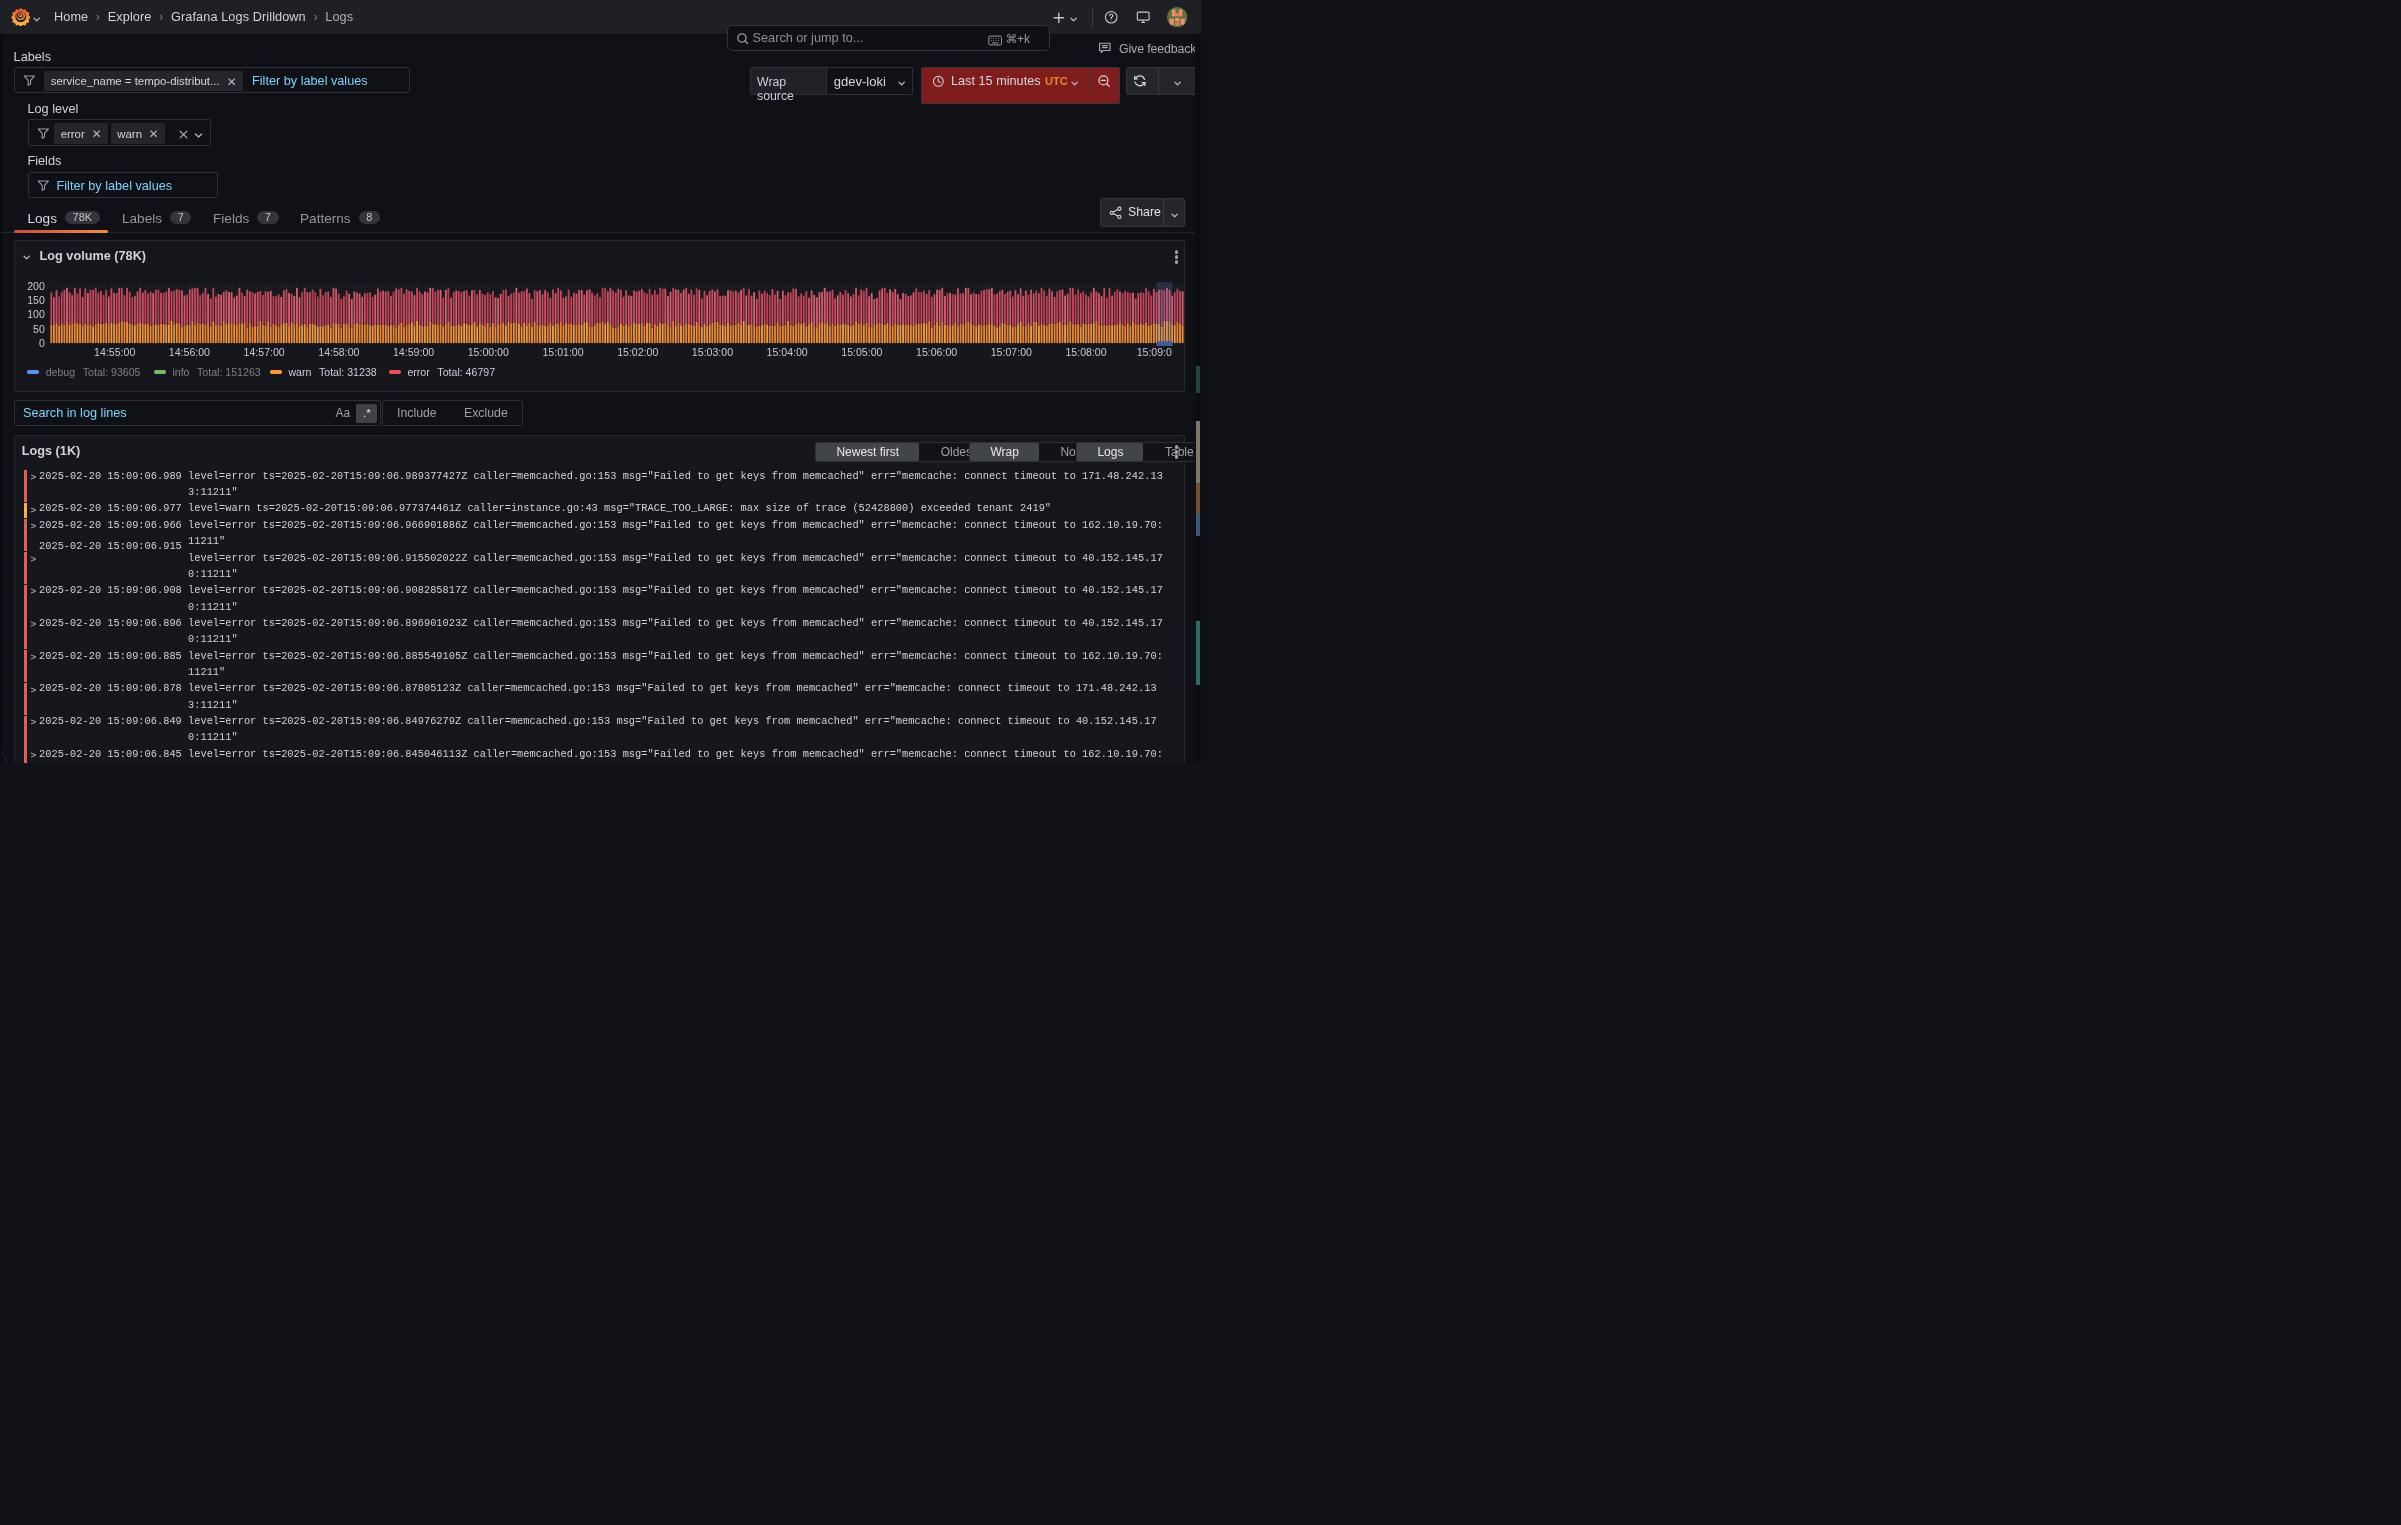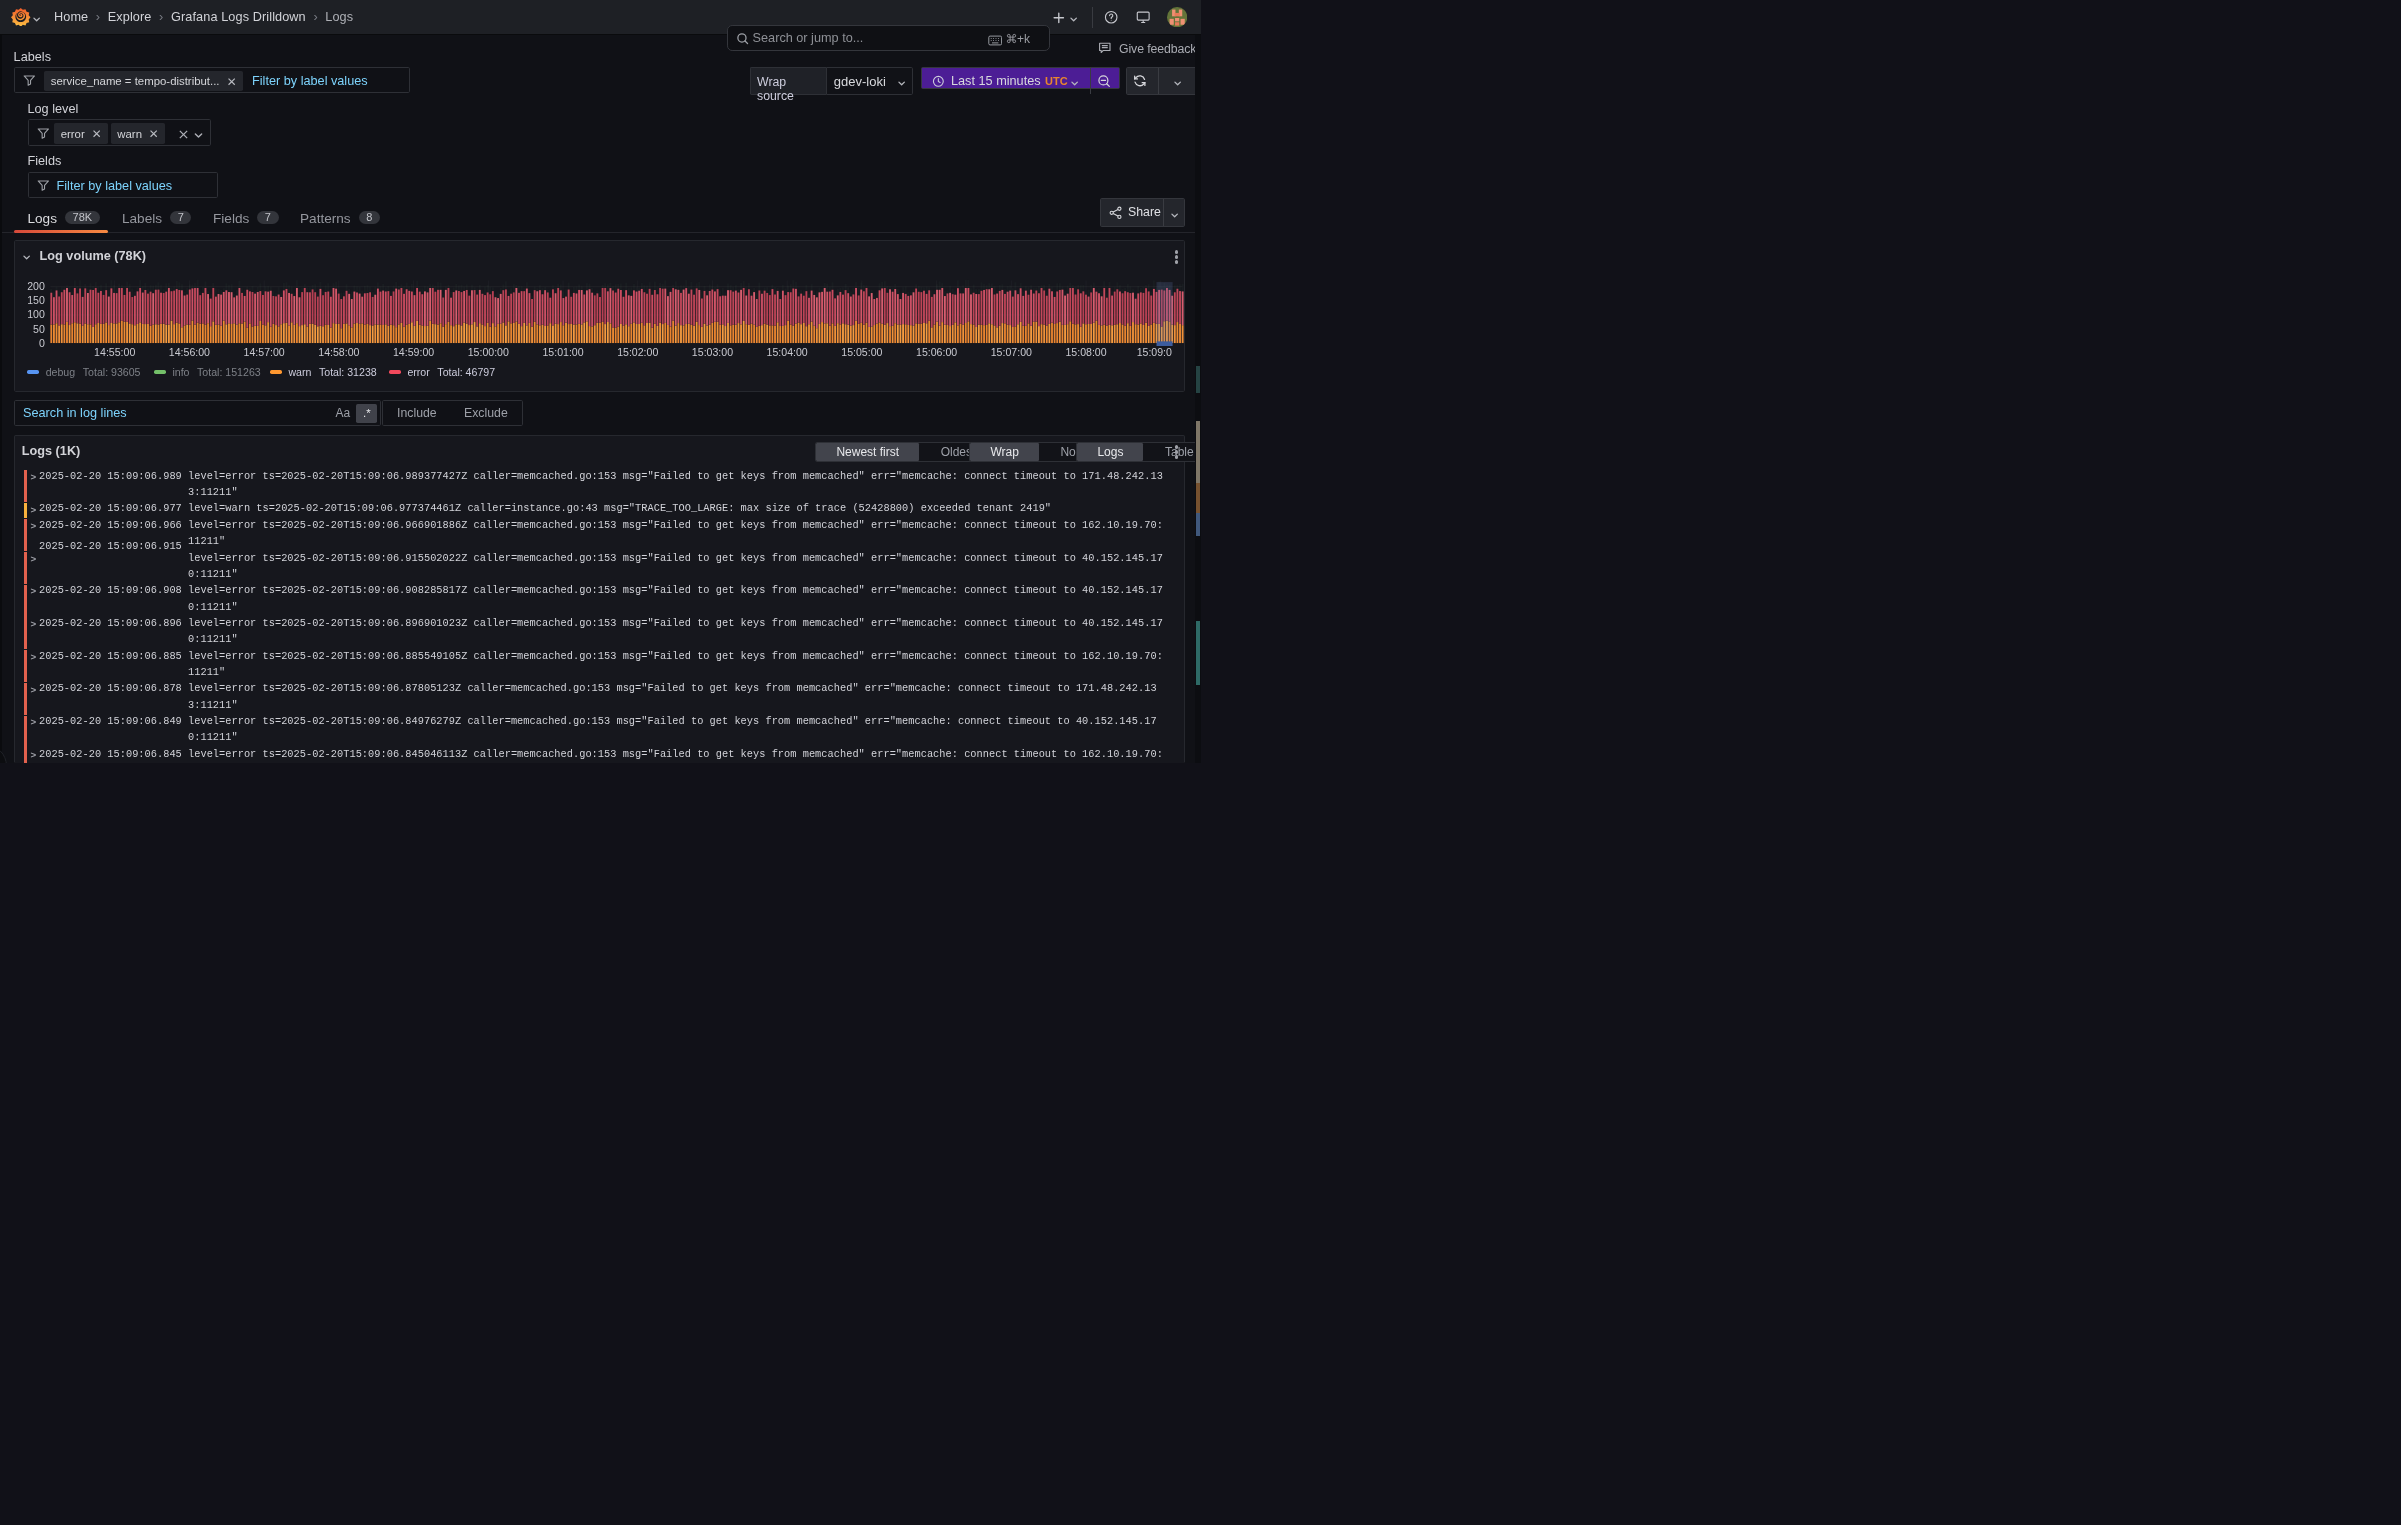--- a/index.html
+++ b/index.html
@@ -170,21 +170,21 @@
 <div class="abs" style="left:750px;top:67px;width:76px;height:27.5px;background:#1f2127;border:0.8px solid #2e3036;border-radius:1.7px 0 0 1.7px;border-right:none">
   <div class="abs" style="left:6px;top:6.8px;font-size:12.3px;color:#ccccdc;font-weight:500">Wrap source</div>
 </div>
 <div class="abs" style="left:826px;top:67px;width:87px;height:27.5px;background:#111217;border:0.8px solid #2e3036;border-radius:0 1.7px 1.7px 0">
   <div class="abs" style="left:6.8px;top:5.5px;font-size:13px;color:#d8d9dd">gdev-loki</div>
   <div class="abs" style="left:70px;top:8.5px"><svg width="9.3" height="9.3" viewBox="0 0 12 12" fill="none" stroke="#b5b7bd" stroke-width="1.7" stroke-linecap="round" stroke-linejoin="round">
         <path d="M2.5 4l3.5 3.5L9.5 4"></path>
       </svg></div>
 </div>
 
-<div class="abs" style="left:921px;top:67px;width:199px;height:22px;background:#4c1d95;border:0.8px solid #35373d;border-radius:1.7px">
+<div class="abs" style="left:921px;top:67px;width:199px;height:37px;background:#7f1d1d;border:0.8px solid #35373d;border-radius:1.7px">
   <div class="abs" style="left:10.2px;top:6.8px"><svg width="12.7" height="12.7" viewBox="0 0 16 16" fill="none" stroke="#ccccdc" stroke-width="1.4">
         <circle cx="8" cy="8" r="6.2"></circle>
         <path d="M8 4.6V8l2.2 1.4" stroke-linecap="round"></path>
       </svg></div>
   <div class="abs" style="left:29px;top:6px;font-size:12.7px;font-weight:500;color:#d8d9dd">Last 15 minutes</div>
   <div class="abs" style="left:123px;top:7.2px;font-size:11px;font-weight:700;color:#e8862e">UTC</div>
   <div class="abs" style="left:148px;top:8.5px"><svg width="9.3" height="9.3" viewBox="0 0 12 12" fill="none" stroke="#b5b7bd" stroke-width="1.7" stroke-linecap="round" stroke-linejoin="round">
         <path d="M2.5 4l3.5 3.5L9.5 4"></path>
       </svg></div>
   <div class="abs" style="left:168px;top:0;width:0.8px;height:26px;background:#3a3c42"></div>

